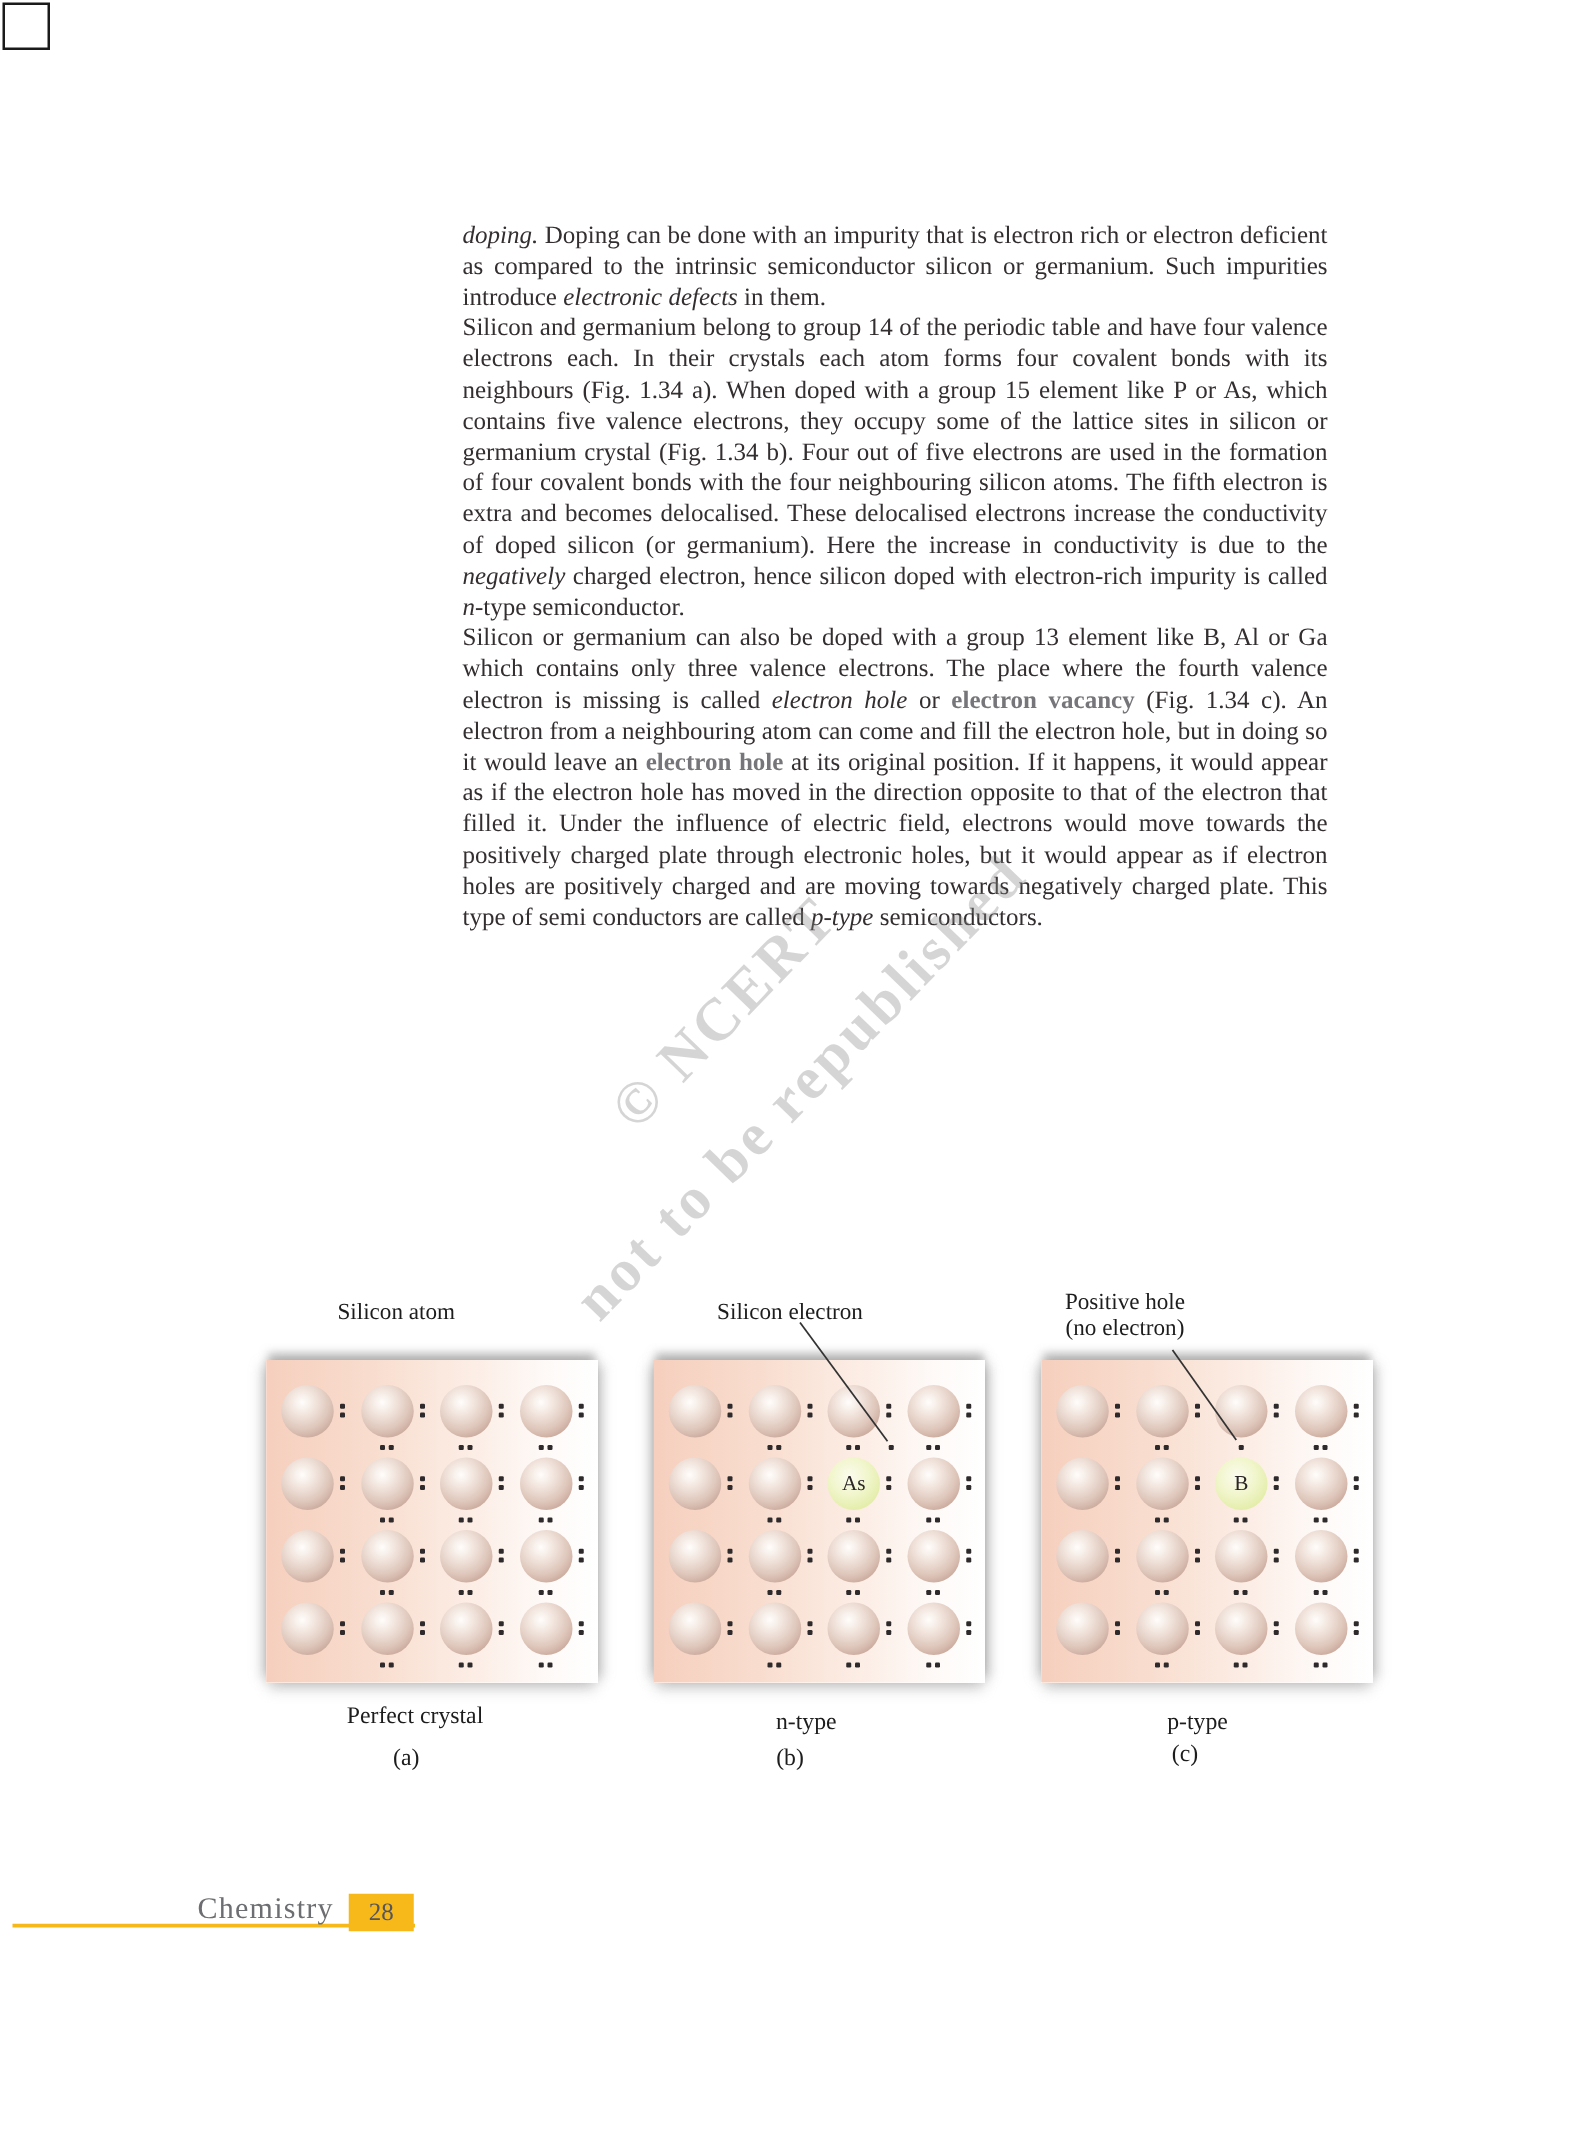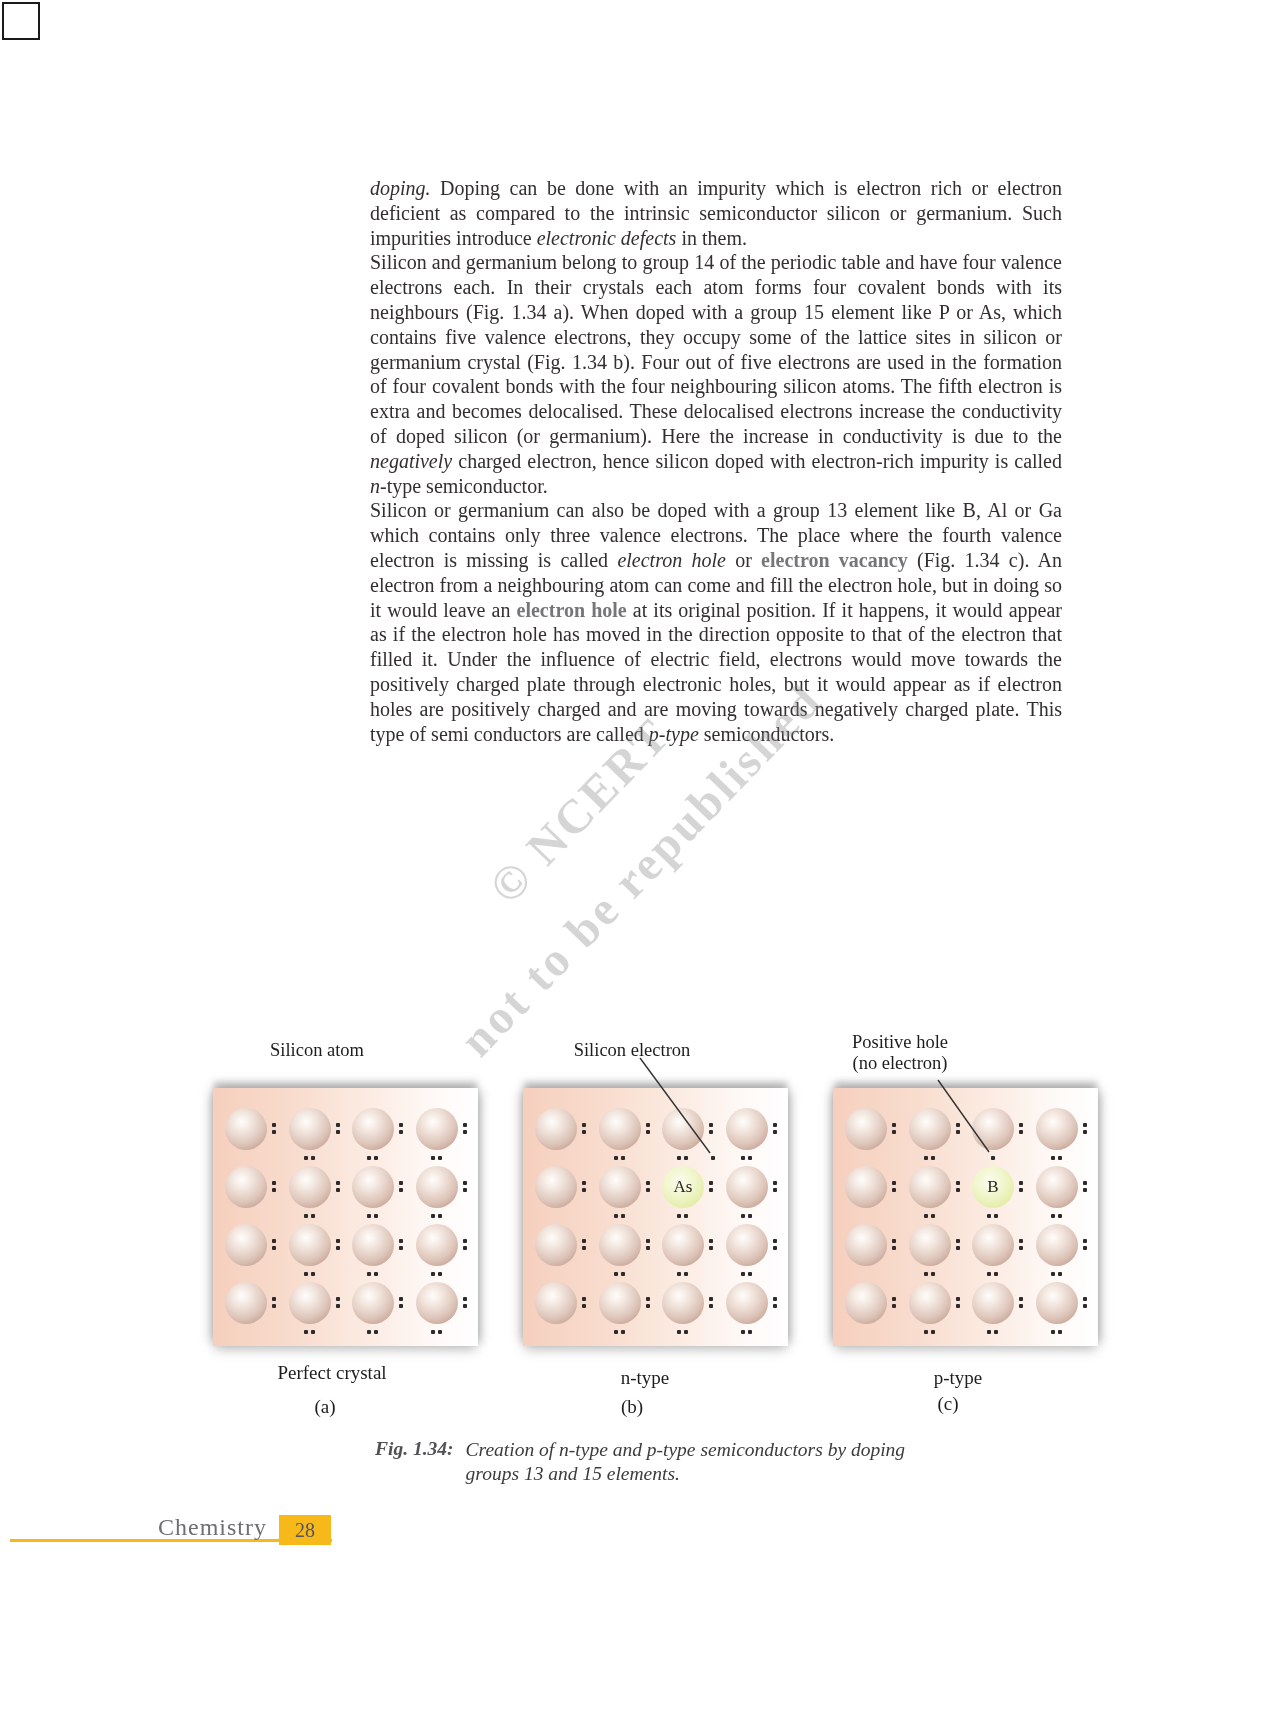--- a/index.html
+++ b/index.html
@@ -75,21 +75,21 @@
 <div class="page">
 
   <div class="corner-square"></div>
 
   <div class="watermark">
     <span>© NCERT</span>
     <span>not to be republished</span>
   </div>
 
   <div class="textcol">
-    <p class="body-p"><span class="it">doping.</span><span>  Doping can be done with an impurity which is electron rich or electron deficient as compared to the intrinsic semiconductor silicon or germanium.  Such impurities introduce </span><span class="it">electronic defects</span><span> in them.</span></p>
+    <p class="body-p"><span class="it">doping.</span><span>  Doping can be done with an impurity that is electron rich or electron deficient as compared to the intrinsic semiconductor silicon or germanium.  Such impurities introduce </span><span class="it">electronic defects</span><span> in them.</span></p>
     <p class="body-p"><span>Silicon and germanium belong to group 14 of the periodic table and have four valence electrons each.  In their crystals each atom forms four covalent bonds with its neighbours (Fig. 1.34 a). When doped with a group 15 element like P or As, which contains five valence electrons, they occupy some of the lattice sites in silicon or germanium crystal (Fig. 1.34 b). Four out of five electrons are used in the formation of four covalent bonds with the four neighbouring silicon atoms. The fifth electron is extra and becomes delocalised. These delocalised electrons increase the conductivity of doped silicon (or germanium). Here the increase in conductivity is due to the </span><span class="it">negatively</span><span> charged electron, hence silicon doped with electron-rich impurity is called </span><span class="it">n</span><span>-type semiconductor.</span></p>
     <p class="body-p"><span>Silicon or germanium can also be doped with a group 13 element like B, Al or Ga which contains only three valence electrons. The place where the fourth valence electron is missing is called </span><span class="it">electron hole</span><span> or </span><span class="bg">electron vacancy</span><span> (Fig. 1.34 c). An electron from a neighbouring atom can come and fill the electron hole, but in doing so it would leave an </span><span class="bg">electron hole</span><span> at its original position. If it happens, it would appear as if the electron hole has moved in the direction opposite to that of the electron that filled it. Under the influence of electric field, electrons would move towards the positively charged plate through electronic holes, but it would appear as if electron holes are positively charged and are moving towards negatively charged plate. This type of semi conductors are called </span><span class="it">p-type</span><span> semiconductors.</span></p>
   </div>
 
   <div class="fig-top-label" style="left:317px;top:1040px;">Silicon atom</div>
   <div class="fig-top-label" style="left:632px;top:1040px;">Silicon electron</div>
   <div class="fig-top-label" style="left:900px;top:1032px;">Positive hole
 (no electron)</div>
 
   <div class="panel" style="left:213px;">
@@ -321,24 +321,20 @@
   </svg>
 
   <div class="fig-bottom-label" style="left:332px;top:1362px;">Perfect crystal</div>
   <div class="fig-bottom-label" style="left:645px;top:1367px;">n-type</div>
   <div class="fig-bottom-label" style="left:958px;top:1367px;">p-type</div>
 
   <div class="fig-letter" style="left:325px;top:1396px;">(a)</div>
   <div class="fig-letter" style="left:632px;top:1396px;">(b)</div>
   <div class="fig-letter" style="left:948px;top:1393px;">(c)</div>
 
-  <div class="caption">
-    <span class="caption-label">Fig. 1.34:</span>
-    <span class="caption-text">Creation of n-type and p-type semiconductors by doping groups 13 and 15 elements.</span>
-  </div>
 
   <div class="footer-rule"></div>
   <div class="footer-book">Chemistry</div>
   <div class="footer-badge">
     <span>28</span>
   </div>
 
 </div>
 
 </body></html>

